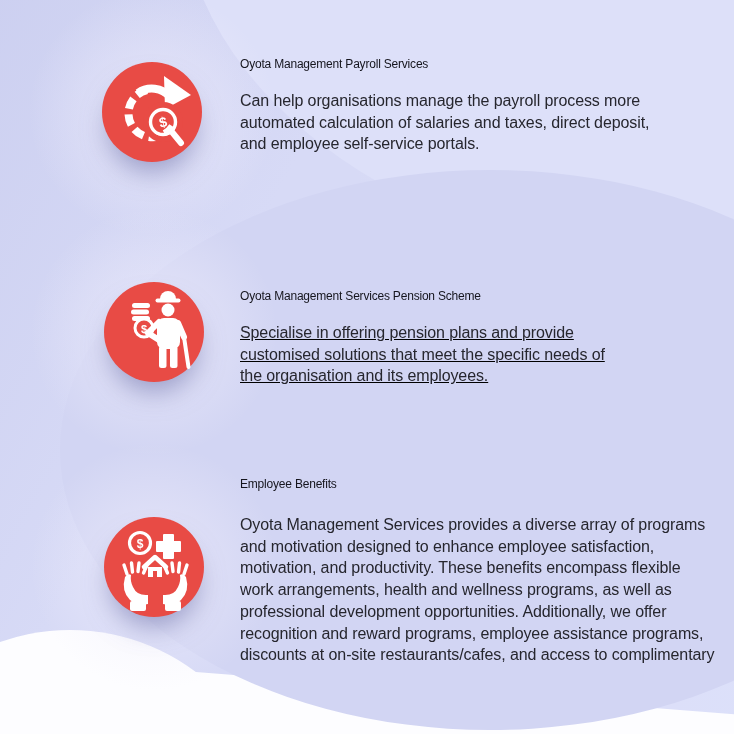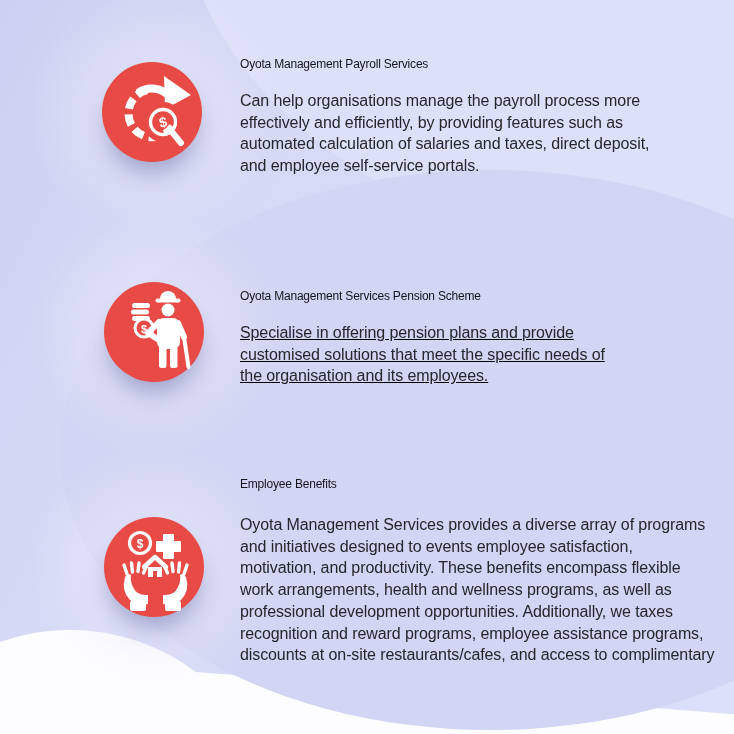--- a/index.html
+++ b/index.html
@@ -58,21 +58,20 @@
       <polygon points="62,14 89,33 63,47" fill="#fff"></polygon>
       <circle cx="61" cy="60" r="17" fill="none" stroke="#e84b45" stroke-width="6"></circle>
       <circle cx="61" cy="60" r="12.5" fill="none" stroke="#fff" stroke-width="3.4"></circle>
       <text x="61" y="65" text-anchor="middle" font-size="14" font-weight="bold" fill="#fff" transform="rotate(-12 61 60)">$</text>
       <line x1="70" y1="70" x2="79" y2="81" stroke="#fff" stroke-width="6" stroke-linecap="round"></line>
     </svg>
   </div>
   <div class="title" style="top:57px;">Oyota Management Payroll Services</div>
   <div class="body-text" style="top:90px;">
     <div class="line">Can help organisations manage the payroll process more</div>
-    <div class="line">effectively and efficiently, by providing features such as</div>
     <div class="line">automated calculation of salaries and taxes, direct deposit,</div>
     <div class="line">and employee self-service portals.</div>
   </div>
 </div>
 
 <div class="section">
   <div class="icon-circle" style="left:104px;top:282px;">
     <svg viewBox="0 0 100 100" width="100" height="100">
 
       <rect x="28" y="21" width="18" height="5" rx="2.5" fill="#fff"></rect>
@@ -134,20 +133,20 @@
         <line x1="23" y1="57" x2="20" y2="48" stroke="#fff" stroke-width="3.4" stroke-linecap="round"></line>
         <line x1="28.5" y1="55" x2="27.5" y2="46" stroke="#fff" stroke-width="3.4" stroke-linecap="round"></line>
         <line x1="34" y1="54.5" x2="35" y2="46" stroke="#fff" stroke-width="3.4" stroke-linecap="round"></line>
         <line x1="39.5" y1="56" x2="43" y2="48" stroke="#fff" stroke-width="3.4" stroke-linecap="round"></line>
       </g>
     </svg>
   </div>
   <div class="title" style="top:477px;">Employee Benefits</div>
   <div class="body-text" style="top:514px;">
     <div class="line">Oyota Management Services provides a diverse array of programs</div>
-    <div class="line">and initiatives designed to events employee satisfaction,</div>
+    <div class="line">and motivation designed to enhance employee satisfaction,</div>
     <div class="line">motivation, and productivity. These benefits encompass flexible</div>
     <div class="line">work arrangements, health and wellness programs, as well as</div>
-    <div class="line">professional development opportunities. Additionally, we taxes</div>
+    <div class="line">professional development opportunities. Additionally, we offer</div>
     <div class="line">recognition and reward programs, employee assistance programs,</div>
     <div class="line">discounts at on-site restaurants/cafes, and access to complimentary</div>
   </div>
 </div>
 
 </body></html>

